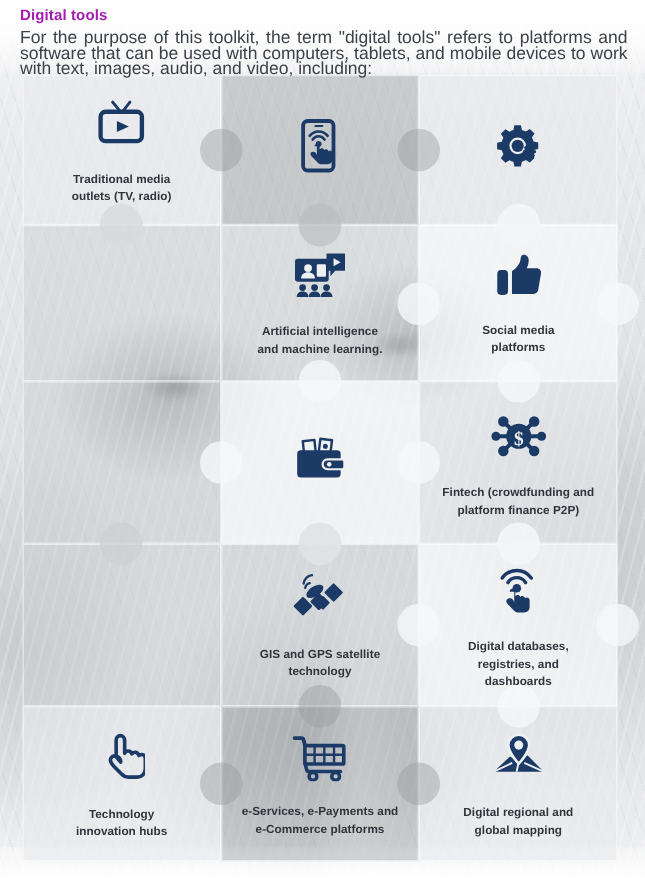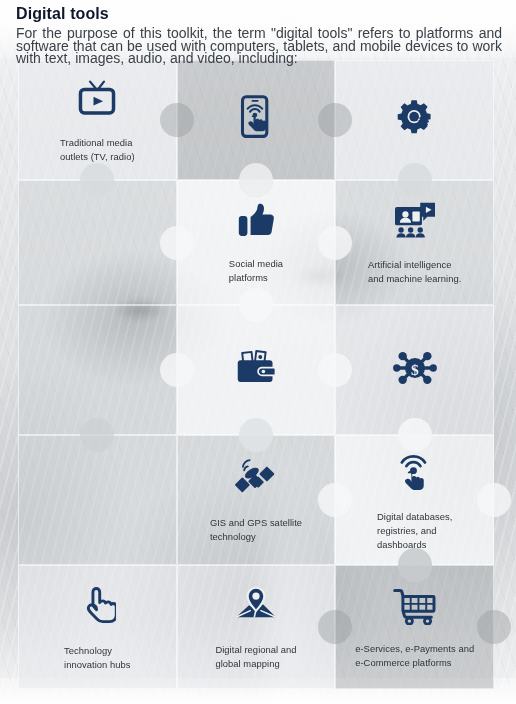--- a/index.html
+++ b/index.html
@@ -43,21 +43,21 @@
     background:linear-gradient(180deg,rgba(255,255,255,.97) 0%,rgba(255,255,255,.86) 46%,rgba(255,255,255,.25) 100%);
   }
   #bg-fade-bottom{
     position:absolute;left:0;right:0;bottom:0;height:26px;z-index:1;
     background:linear-gradient(0deg,rgba(255,255,255,.98) 0%,rgba(255,255,255,.35) 100%);
   }
 
   
   #header{position:absolute;z-index:3;left:16px;top:5px;right:14px;}
   #page-title{
-    font-size:16px;font-weight:bold;color:#0f172a;letter-spacing:.1px;
+    font-size:12px;font-weight:bold;color:#a21caf;letter-spacing:.1px;
     margin:0 0 4px 0;
   }
   #intro{
     font-size:14px;line-height:12.6px;color:#3b4149;text-align:justify;
     margin:0;
   }
 
   
   #puzzle-grid{
     position:absolute;z-index:2;left:18px;top:60px;
@@ -82,22 +82,22 @@
   .tone-mid   .tile-face{background:rgba(205,208,211,.45);}
   .tone-light .tile-face{background:rgba(246,247,248,.78);}
   .tone-pale  .tile-face{background:rgba(232,234,236,.60);}
 
   .tile-inner{position:relative;z-index:4;display:flex;flex-direction:column;
     align-items:center;justify-content:center;width:100%;padding-top:2px;}
 
   .icon{color:#1b3a66;display:block;margin-bottom:7px;}
   .icon svg{display:block;}
   .tile-label{
-    font-size:9.4px;line-height:14px;color:#2f343a;
-    font-weight:400;letter-spacing:.05px;max-width:140px;margin-top:10px;
+    font-size:9.4px;line-height:14px;color:#2f343a;text-align:center;
+    font-weight:700;letter-spacing:.05px;max-width:140px;margin-top:10px;
   }
 
   
   .knob{position:absolute;z-index:5;border-radius:50%;width:34px;height:34px;}
   .knob.k-right{right:-17px;top:50%;margin-top:-17px;}
   .knob.k-left{left:-17px;top:50%;margin-top:-17px;}
   .knob.k-top{top:-17px;left:50%;margin-left:-17px;}
   .knob.k-bottom{bottom:-17px;left:50%;margin-left:-17px;}
   .knob.dark{background:rgba(150,154,158,.42);}
   .knob.mid{background:rgba(205,208,211,.45);}
@@ -166,36 +166,20 @@
     </svg>
           </span>
         </div>
         <span class="knob k-bottom pale"></span>
       </div>
     </div>
     <div class="puzzle-row r2">
       <div class="tile tone-mid">
         <div class="tile-face"></div>
         <span class="knob k-top mid"></span>
-      </div>
-      <div class="tile tone-light">
-        <div class="tile-face"></div>
-        <div class="tile-inner">
-          <span class="icon">
-            <svg width="40" height="38" viewBox="0 0 44 42" fill="none">
-      <rect x="3" y="15.5" width="9.5" height="22" rx="3.4" fill="#1b3a66"></rect>
-      <path d="M16 16.5c3.6-2.3 6.6-6 7.4-9.4.5-2.1.2-4.6 2.6-5.1 2.7-.6 4.6 1.6 4.8 4.3.2 2.7-.7 5.4-1.8 7.6h8.6c2.6 0 4.5 2 4.1 4.4l-2.5 14.9c-.3 2-2.1 3.4-4.2 3.4H16z" fill="#1b3a66"></path>
-    </svg>
-          </span>
-          <div class="tile-label">Social media<br>platforms</div>
-        </div>
-        <span class="knob k-left light"></span>
-        <span class="knob k-right light"></span>
-        <span class="knob k-top light"></span>
-        <span class="knob k-bottom light"></span>
       </div>
       <div class="tile tone-mid">
         <div class="tile-face"></div>
         <div class="tile-inner">
           <span class="icon">
             <svg width="46" height="40" viewBox="0 0 52 46" fill="none">
       <rect x="3" y="7" width="31" height="21" rx="2.2" fill="#1b3a66"></rect>
       <circle cx="15" cy="15.5" r="3.6" fill="#eef0f1"></circle>
       <path d="M8.6 25c0-3.6 2.9-5.6 6.4-5.6s6.4 2 6.4 5.6z" fill="#eef0f1"></path>
       <rect x="23" y="12" width="8.5" height="11.5" rx="1" fill="#eef0f1"></rect>
@@ -208,20 +192,36 @@
                 <path d="M15.6 42c0-3.3 2.4-5 5.4-5s5.4 1.7 5.4 5z"></path>
         <circle cx="32" cy="33.4" r="3.1"></circle>
                 <path d="M26.6 42c0-3.3 2.4-5 5.4-5s5.4 1.7 5.4 5z"></path>
       </g>
     </svg>
           </span>
           <div class="tile-label">Artificial intelligence<br>and machine learning.</div>
         </div>
         <span class="knob k-top mid"></span>
       </div>
+      <div class="tile tone-light">
+        <div class="tile-face"></div>
+        <div class="tile-inner">
+          <span class="icon">
+            <svg width="40" height="38" viewBox="0 0 44 42" fill="none">
+      <rect x="3" y="15.5" width="9.5" height="22" rx="3.4" fill="#1b3a66"></rect>
+      <path d="M16 16.5c3.6-2.3 6.6-6 7.4-9.4.5-2.1.2-4.6 2.6-5.1 2.7-.6 4.6 1.6 4.8 4.3.2 2.7-.7 5.4-1.8 7.6h8.6c2.6 0 4.5 2 4.1 4.4l-2.5 14.9c-.3 2-2.1 3.4-4.2 3.4H16z" fill="#1b3a66"></path>
+    </svg>
+          </span>
+          <div class="tile-label">Social media<br>platforms</div>
+        </div>
+        <span class="knob k-left light"></span>
+        <span class="knob k-right light"></span>
+        <span class="knob k-top light"></span>
+        <span class="knob k-bottom light"></span>
+      </div>
     </div>
     <div class="puzzle-row r3">
       <div class="tile tone-mid">
         <div class="tile-face"></div>
         <span class="knob k-bottom mid"></span>
       </div>
       <div class="tile tone-light">
         <div class="tile-face"></div>
         <div class="tile-inner">
           <span class="icon">
@@ -257,20 +257,21 @@
       <circle cx="24" cy="23" r="11" fill="#1b3a66"></circle>
       <circle cx="10.5" cy="10" r="4.6" fill="#1b3a66"></circle>
       <circle cx="37.5" cy="10" r="4.6" fill="#1b3a66"></circle>
       <circle cx="10.5" cy="36" r="4.6" fill="#1b3a66"></circle>
       <circle cx="37.5" cy="36" r="4.6" fill="#1b3a66"></circle>
       <circle cx="4" cy="23" r="4" fill="#1b3a66"></circle>
       <circle cx="44" cy="23" r="4" fill="#1b3a66"></circle>
       <text x="24" y="30.5" font-family="Liberation Serif, serif" font-size="17" font-weight="bold" fill="#eef0f1" text-anchor="middle">$</text>
     </svg>
           </span>
+          <div class="tile-label">Fintech (crowdfunding and<br>platform finance P2P)</div>
         </div>
         <span class="knob k-bottom pale"></span>
       </div>
     </div>
     <div class="puzzle-row r4">
       <div class="tile tone-mid">
         <div class="tile-face"></div>
         <span class="knob k-top mid"></span>
       </div>
       <div class="tile tone-mid">
@@ -319,49 +320,49 @@
         <div class="tile-face"></div>
         <div class="tile-inner">
           <span class="icon">
             <svg width="38" height="42" viewBox="0 0 42 46" fill="none">
       <path d="M16.5 22.5V7.5c0-2.1 1.6-3.8 3.7-3.8s3.8 1.7 3.8 3.8v11.8c.6-1.2 1.8-2 3.2-2 1.5 0 2.7 1 3.2 2.4.7-.8 1.6-1.3 2.8-1.3 1.6 0 3 1.2 3.4 2.9.6-.6 1.4-1 2.3-1 1.9 0 3.4 1.5 3.4 3.6v9.1c0 4.1-3 7.3-7.2 7.3h-7.8c-2.4 0-4.4-.9-6.3-2.9l-6.2-6.3c-2.2-2.2-4.9-5.2-2.6-8 2.6-3.1 8.3-1 8.3 4z" fill="none" stroke="#1b3a66" stroke-width="3.2" stroke-linejoin="round"></path>
     </svg>
           </span>
           <div class="tile-label">Technology<br>innovation hubs</div>
         </div>
       </div>
+      <div class="tile tone-dark">
+        <div class="tile-face"></div>
+        <div class="tile-inner">
+          <span class="icon">
+            <svg width="46" height="38" viewBox="0 0 52 44" fill="none">
+      <path d="M2.5 4h6.2c1 0 1.9.7 2.1 1.7L12.2 11" stroke="#1b3a66" stroke-width="3.6" stroke-linecap="round" fill="none"></path>
+      <rect x="12" y="11" width="36" height="17" rx="1" stroke="#1b3a66" stroke-width="3.4" fill="none"></rect>
+      <g stroke="#1b3a66" stroke-width="2.2">
+        <path d="M21 11v17 M30 11v17 M39 11v17 M12 19.5h36"></path>
+      </g>
+      <path d="M12.2 28l1.5 5.3c.3 1 1.2 1.7 2.2 1.7h29" stroke="#1b3a66" stroke-width="3.4" stroke-linecap="round" fill="none"></path>
+      <circle cx="19.5" cy="39.5" r="3.6" stroke="#1b3a66" stroke-width="3.2" fill="none"></circle>
+      <circle cx="40.5" cy="39.5" r="3.6" stroke="#1b3a66" stroke-width="3.2" fill="none"></circle>
+    </svg>
+          </span>
+          <div class="tile-label">e-Services, e-Payments and<br>e-Commerce platforms</div>
+        </div>
+        <span class="knob k-left dark"></span>
+        <span class="knob k-right dark"></span>
+        <span class="knob k-top dark"></span>
+      </div>
       <div class="tile tone-pale">
         <div class="tile-face"></div>
         <div class="tile-inner">
           <span class="icon">
             <svg width="46" height="40" viewBox="0 0 52 46" fill="none">
       <path d="M3 36 L18 22 L26 27 L34 21 L49 36 Z" fill="#1b3a66"></path>
       <path d="M3 36 L20 28 M49 36 L31 28 M26 27 L24 36" stroke="#eef0f1" stroke-width="1.8"></path>
       <path d="M26 2c-5.3 0-9.6 4.3-9.6 9.6 0 6.9 9.6 17 9.6 17s9.6-10.1 9.6-17C35.6 6.3 31.3 2 26 2z" fill="#1b3a66" stroke="#eef0f1" stroke-width="2.4"></path>
       <circle cx="26" cy="11.6" r="4.2" fill="#eef0f1"></circle>
     </svg>
           </span>
           <div class="tile-label">Digital regional and<br>global mapping</div>
         </div>
       </div>
-      <div class="tile tone-dark">
-        <div class="tile-face"></div>
-        <div class="tile-inner">
-          <span class="icon">
-            <svg width="46" height="38" viewBox="0 0 52 44" fill="none">
-      <path d="M2.5 4h6.2c1 0 1.9.7 2.1 1.7L12.2 11" stroke="#1b3a66" stroke-width="3.6" stroke-linecap="round" fill="none"></path>
-      <rect x="12" y="11" width="36" height="17" rx="1" stroke="#1b3a66" stroke-width="3.4" fill="none"></rect>
-      <g stroke="#1b3a66" stroke-width="2.2">
-        <path d="M21 11v17 M30 11v17 M39 11v17 M12 19.5h36"></path>
-      </g>
-      <path d="M12.2 28l1.5 5.3c.3 1 1.2 1.7 2.2 1.7h29" stroke="#1b3a66" stroke-width="3.4" stroke-linecap="round" fill="none"></path>
-      <circle cx="19.5" cy="39.5" r="3.6" stroke="#1b3a66" stroke-width="3.2" fill="none"></circle>
-      <circle cx="40.5" cy="39.5" r="3.6" stroke="#1b3a66" stroke-width="3.2" fill="none"></circle>
-    </svg>
-          </span>
-          <div class="tile-label">e-Services, e-Payments and<br>e-Commerce platforms</div>
-        </div>
-        <span class="knob k-left dark"></span>
-        <span class="knob k-right dark"></span>
-        <span class="knob k-top dark"></span>
-      </div>
     </div>
   </div>
 
 </body></html>

